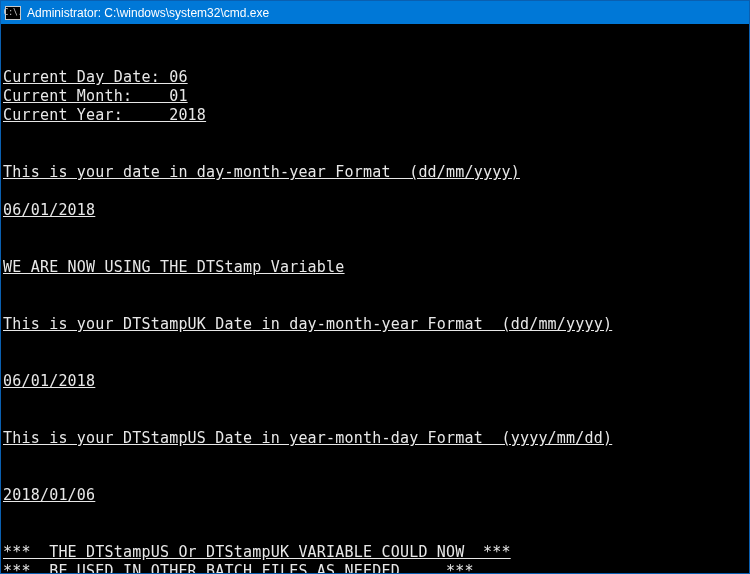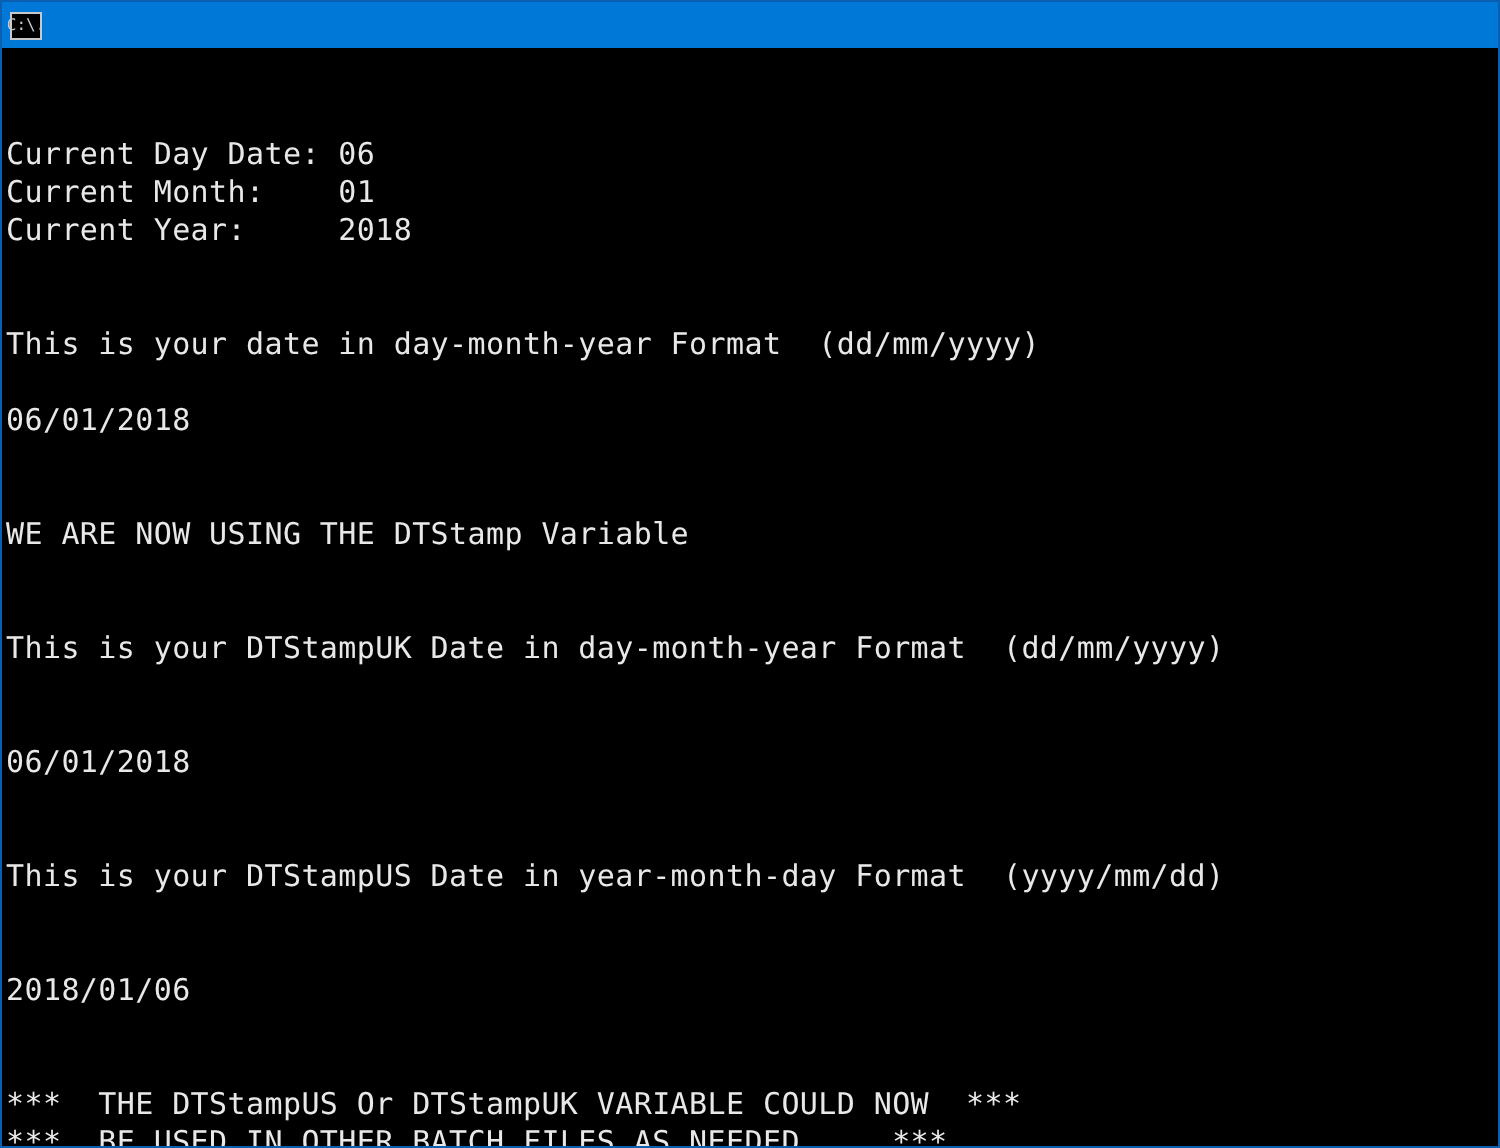--- a/index.html
+++ b/index.html
@@ -34,28 +34,30 @@
     flex: 1;
     background: #000;
     color: #e8e8e8;
     font-family: Consolas, "Lucida Console", monospace;
     font-size: 15px;
     line-height: 19px;
     padding: 6px 2px 0 2px;
     white-space: pre;
     overflow: hidden;
     letter-spacing: 0.2px;
+    text-decoration: underline;
   }
 </style>
 </head>
 <body>
 
 <div class="window">
   <div class="titlebar">
     <span class="app-icon">C:\.</span>
+    <span class="title-text">Administrator: C:\windows\system32\cmd.exe</span>
   </div>
   <div class="terminal"><span></span>
 <span></span>
 <span>Current Day Date: 06</span>
 <span>Current Month:    01</span>
 <span>Current Year:     2018</span>
 <span></span>
 <span></span>
 <span>This is your date in day-month-year Format  (dd/mm/yyyy)</span>
 <span></span>

